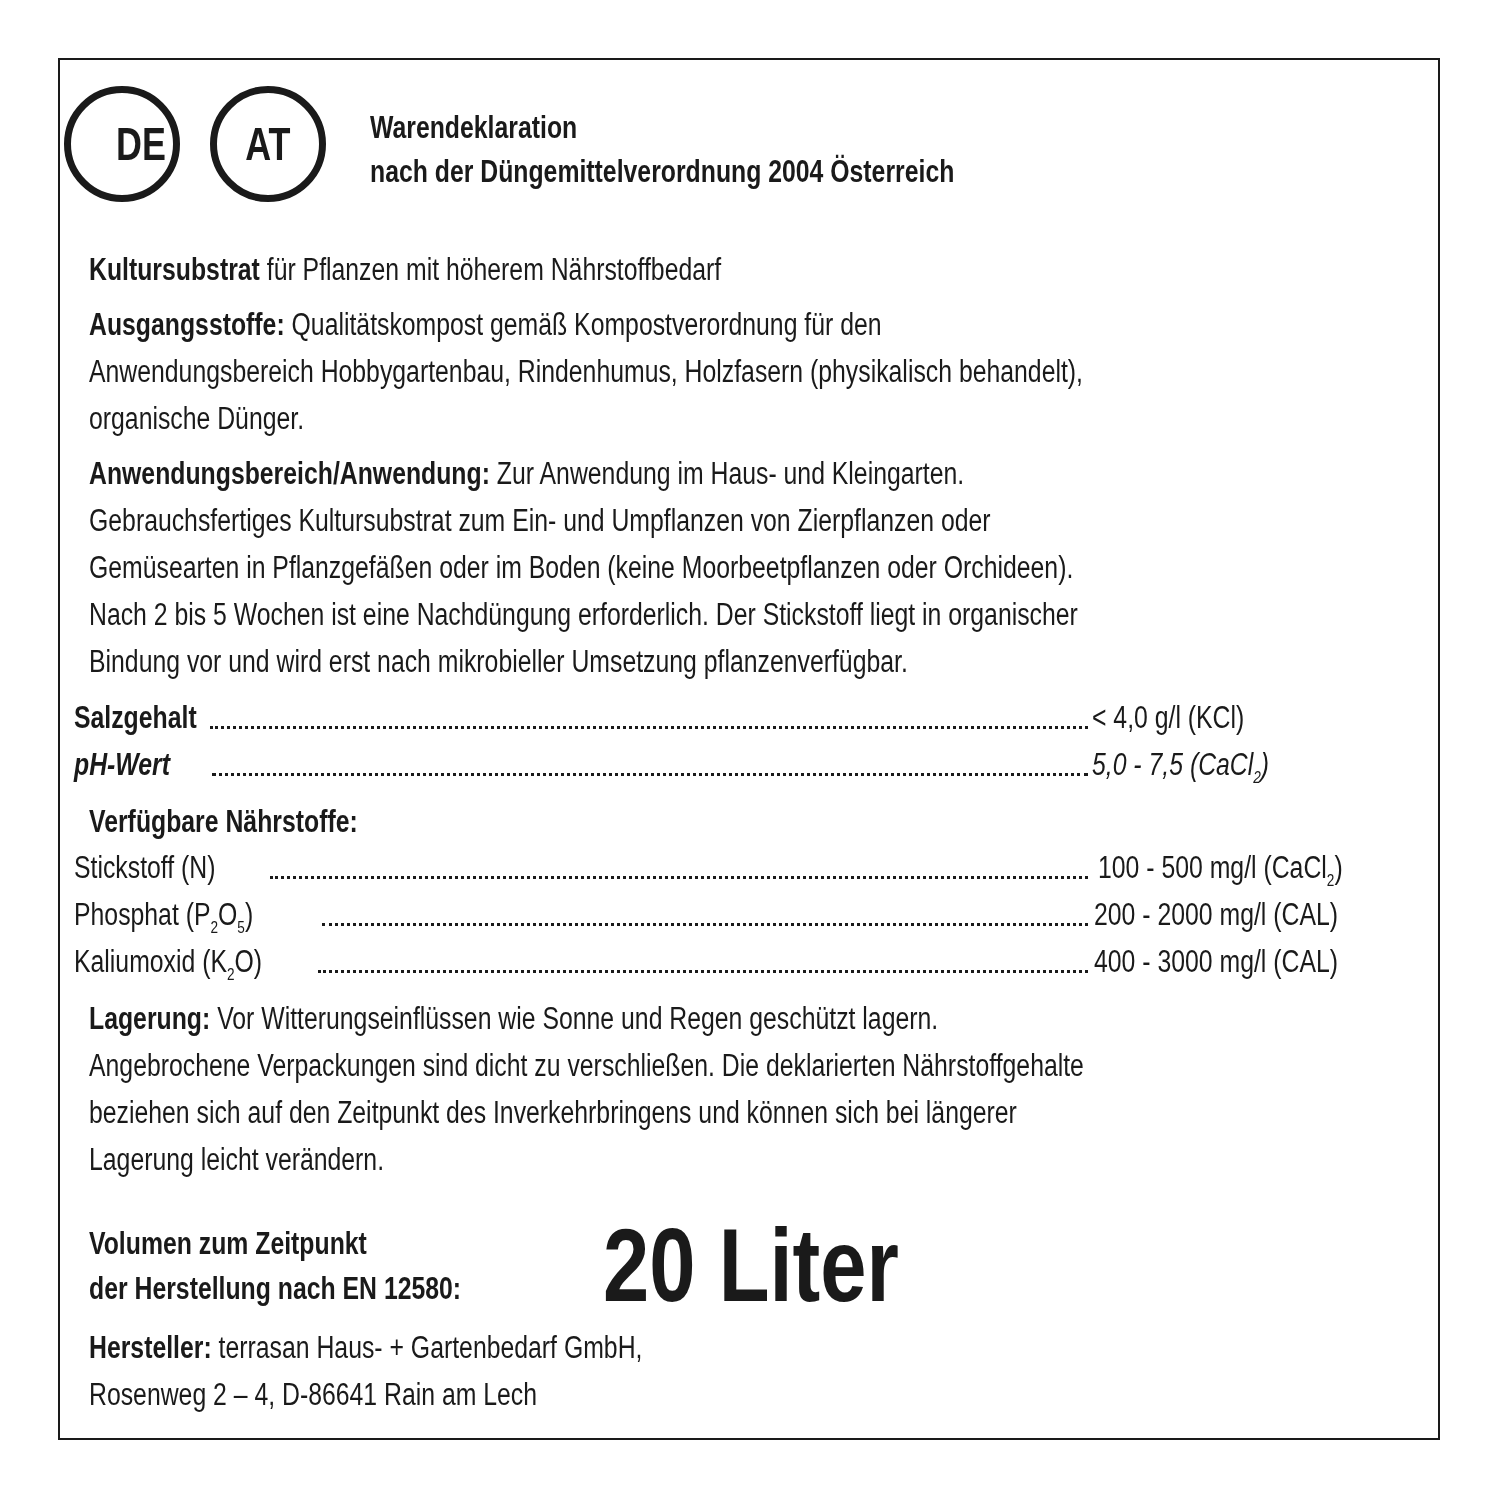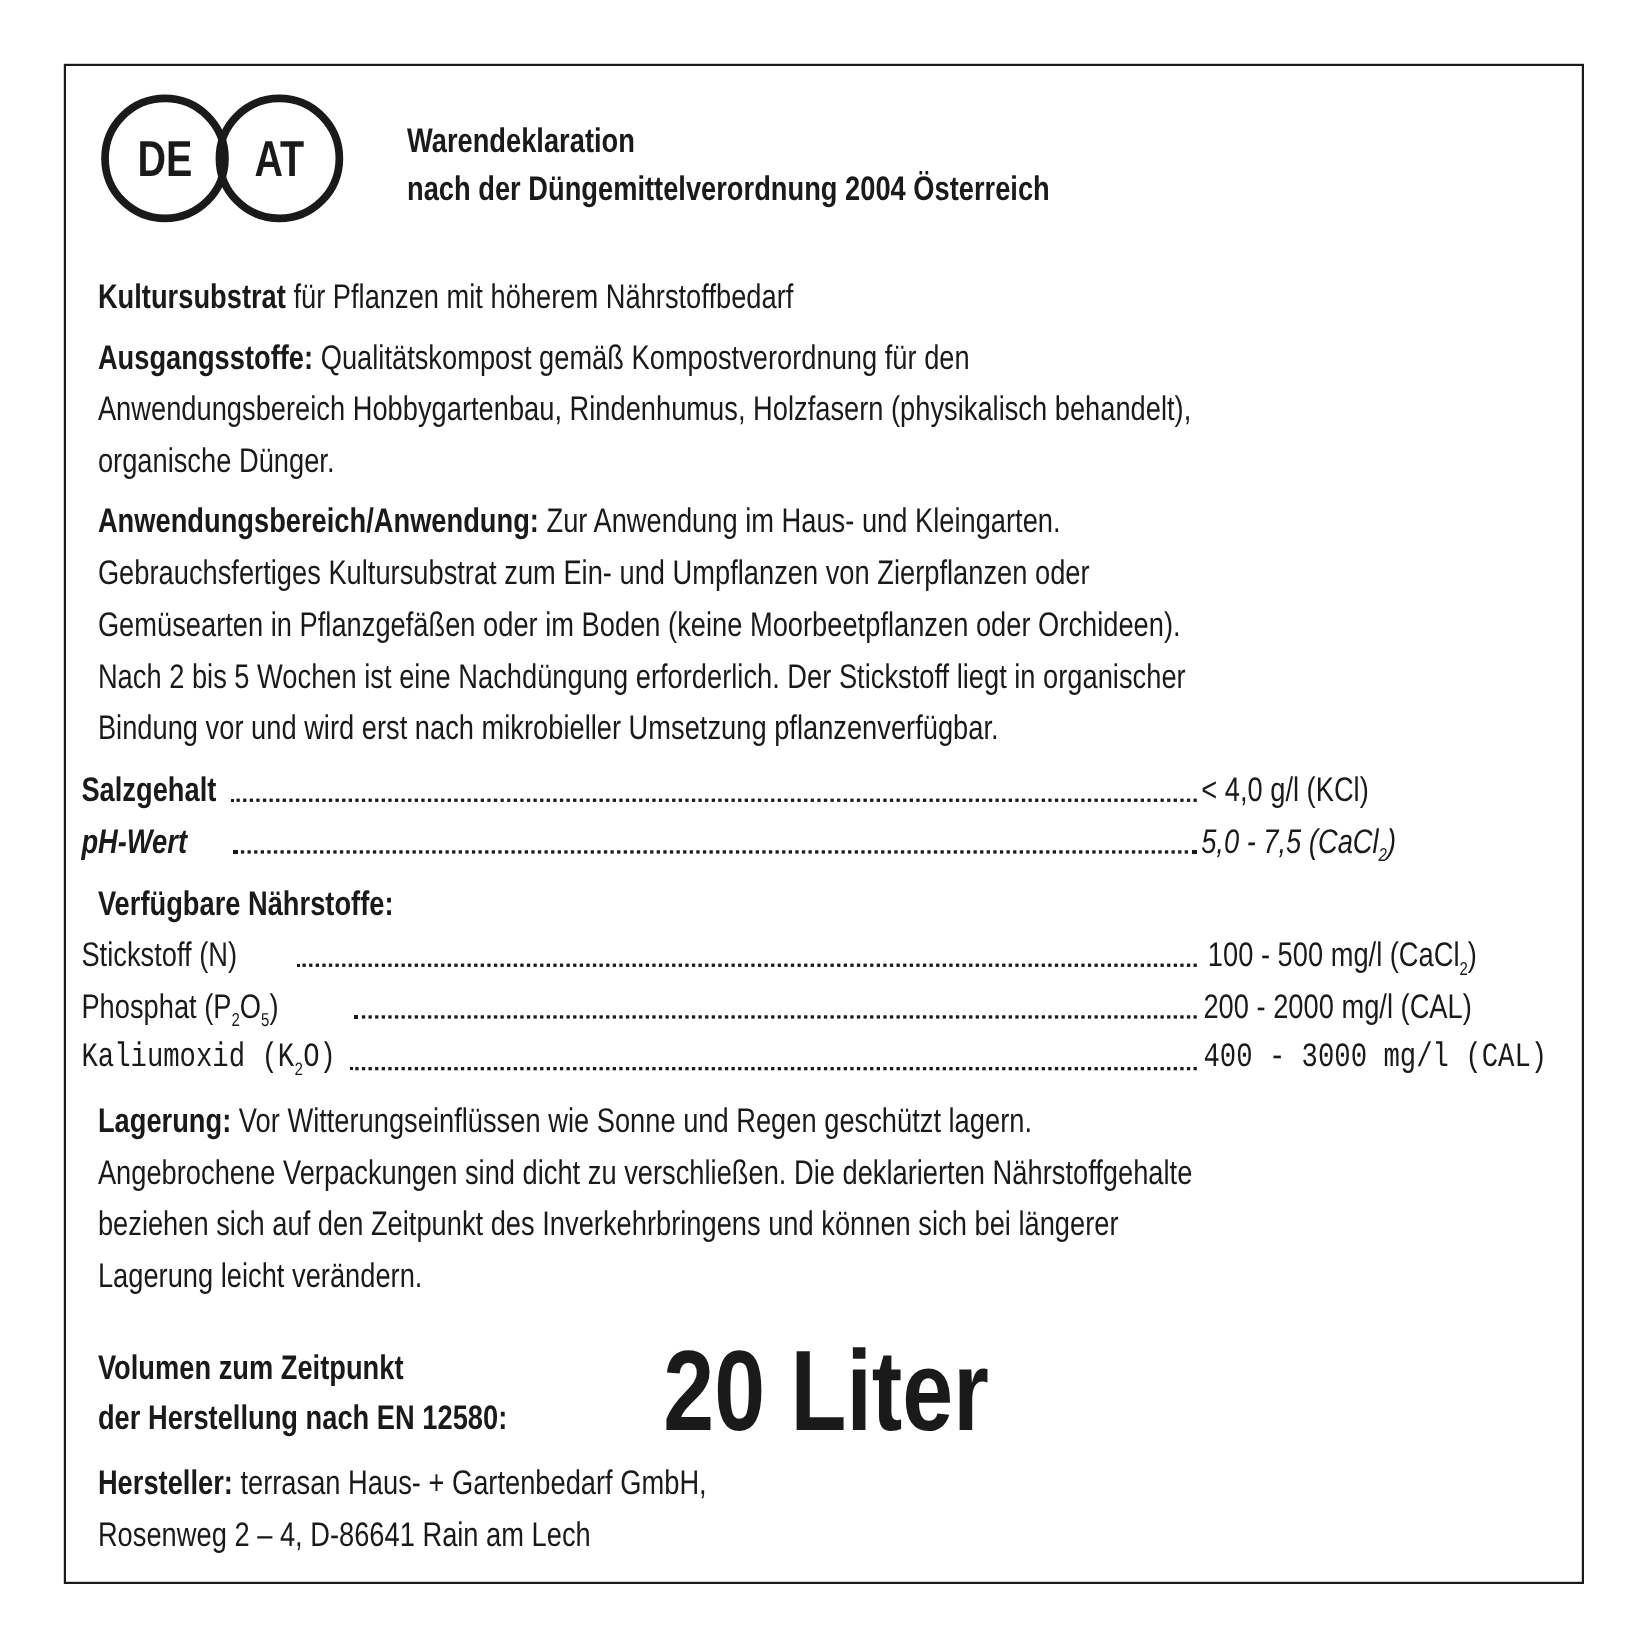--- a/index.html
+++ b/index.html
@@ -25,24 +25,24 @@
               transform-origin: 0 50%; transform: scaleX(0.80); line-height: 36px; }
   sub { font-size: 17px; vertical-align: -8px; line-height: 0; }
   .big { position: absolute; left: 603px; top: 1210px; font-weight: bold; font-size: 104px;
          white-space: nowrap; transform-origin: 0 50%; transform: scaleX(0.80); line-height: 110px; }
 </style>
 </head>
 <body>
 
 <div class="frame"></div>
 
-<div class="badge" style="left:92px;">
+<div class="badge" style="left:64px;justify-content:flex-end;">
   <span>DE</span>
 </div>
-<div class="badge" style="left:196px;">
+<div class="badge" style="left:210px;">
   <span>AT</span>
 </div>
 
 <div class="title-line" style="top:110px;">Warendeklaration</div>
 <div class="title-line" style="top:154px;">nach der Düngemittelverordnung 2004 Österreich</div>
 
 <div class="line cond" style="top:252px;">
   <span class="b">Kultursubstrat</span><span> für Pflanzen mit höherem Nährstoffbedarf</span>
 </div>
 
@@ -76,21 +76,21 @@
 <div class="row" style="top:850px;text-decoration:underline;">
   <span class="lbl">Stickstoff (N)</span>
   <span class="dots" style="left:196px; width:818px;"></span>
   <span class="val" style="left:1024px;"><span>100 - 500 mg/l (CaCl</span><sub>2</sub><span>)</span></span>
 </div>
 <div class="row" style="top:897px;">
   <span class="lbl"><span>Phosphat (P</span><sub>2</sub><span>O</span><sub>5</sub><span>)</span></span>
   <span class="dots" style="left:248px; width:766px;"></span>
   <span class="val" style="left:1020px;">200 - 2000 mg/l (CAL)</span>
 </div>
-<div class="row" style="top:944px;font-family:Liberation Mono, monospace;">
+<div class="row" style="top:944px;">
   <span class="lbl"><span>Kaliumoxid (K</span><sub>2</sub><span>O)</span></span>
   <span class="dots" style="left:244px; width:770px;"></span>
   <span class="val" style="left:1020px;">400 - 3000 mg/l (CAL)</span>
 </div>
 
 <div class="line cond" style="top:1001px;">
   <span class="b">Lagerung:</span><span> Vor Witterungseinflüssen wie Sonne und Regen geschützt lagern.</span>
 </div>
 <div class="line cond" style="top:1048px;">Angebrochene Verpackungen sind dicht zu verschließen. Die deklarierten Nährstoffgehalte</div>
 <div class="line cond" style="top:1095px;">beziehen sich auf den Zeitpunkt des Inverkehrbringens und können sich bei längerer</div>

